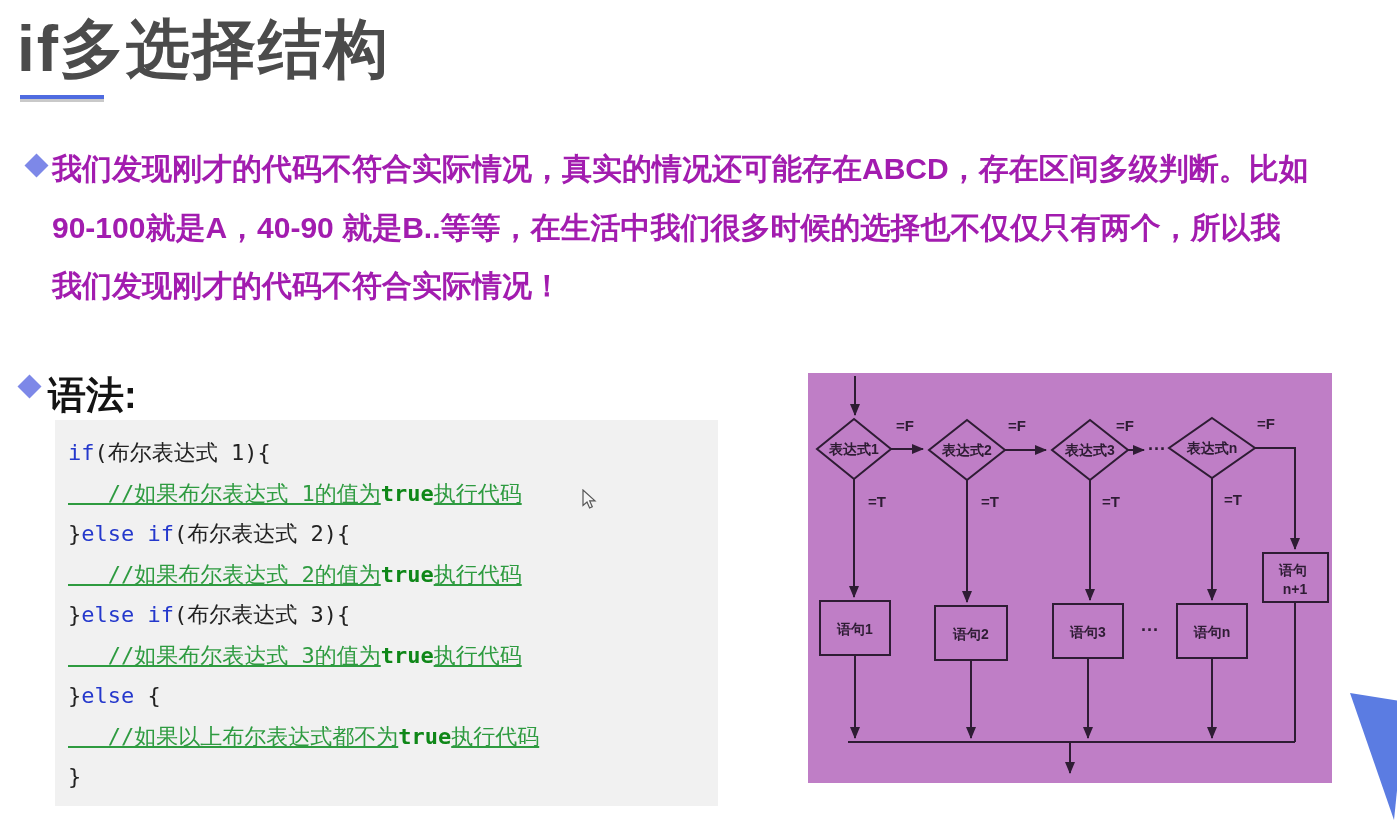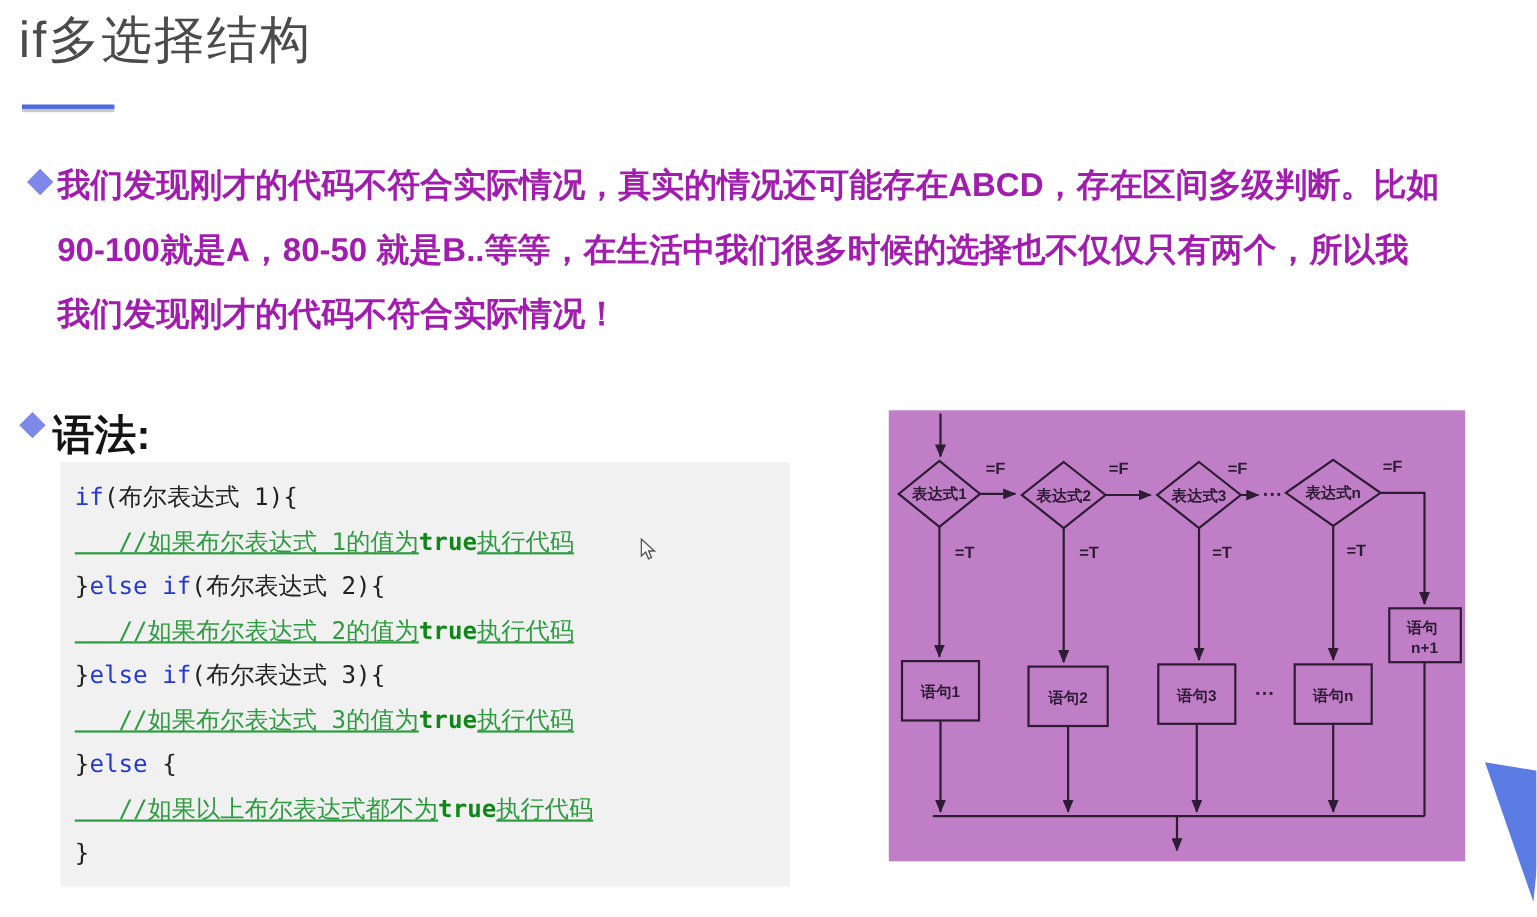--- a/index.html
+++ b/index.html
@@ -1,20 +1,20 @@
 <!DOCTYPE html>
 <html style="--title-color: #4b4b4b; --underline-color: #4f6be0; --bullet-color: #7d88e8; --code-bg: #f1f1f1; --kw-color: #2438cc; --comment-color: #2e9b40; --bool-color: #0f8718; --plain-color: #222222; --flow-bg: #bf7ec6; --flow-line: #2e1c34; --tri-color: #5b7ce2;"><head>
 <meta charset="utf-8">
 <style>
   html,body{margin:0;padding:0;background:#fff;}
   .slide{position:relative;width:1397px;height:834px;background:#fff;overflow:hidden;
          font-family:"Liberation Sans",sans-serif;}
 
   
-  .page-title{position:absolute;left:17px;top:6px;margin:0;font-size:46px;font-weight:normal;
+  .page-title{position:absolute;left:17px;top:6px;margin:0;font-size:64px;font-weight:bold;
               letter-spacing:2px;color:var(--title-color,#4b4b4b);}
   .title-underline{position:absolute;left:20px;top:95px;width:84px;height:4px;
                    background:var(--underline-color,#4f6be0);box-shadow:0 3px 0 #c9c9c9;}
 
   
   .diamond-bullet{position:absolute;width:17px;height:17px;background:var(--bullet-color,#7d88e8);
                   transform:rotate(45deg);}
 
   
   .intro-lines{position:absolute;left:52px;top:140px;white-space:nowrap;}
@@ -56,21 +56,21 @@
 <body>
 
 <div class="slide">
 
   <h1 class="page-title">if多选择结构</h1>
   <div class="title-underline"></div>
 
   <span class="diamond-bullet" style="left:28px;top:157px;"></span>
   <div class="intro-lines">
     <div class="intro-line">我们发现刚才的代码不符合实际情况，真实的情况还可能存在ABCD，存在区间多级判断。比如</div>
-    <div class="intro-line">90-100就是A，80-50 就是B..等等，在生活中我们很多时候的选择也不仅仅只有两个，所以我</div>
+    <div class="intro-line">90-100就是A，40-90 就是B..等等，在生活中我们很多时候的选择也不仅仅只有两个，所以我</div>
     <div class="intro-line">我们发现刚才的代码不符合实际情况！</div>
   </div>
 
   <span class="diamond-bullet" style="left:21px;top:378px;"></span>
   <h2 class="syntax-heading">语法:</h2>
 
   <div class="code-block"><div class="code-line"><span class="tok-k">if</span><span class="tok-p">(布尔表达式 1){</span></div><div class="code-line"><span class="tok-c">   //如果布尔表达式 1的值为</span><span class="tok-t">true</span><span class="tok-c">执行代码</span></div><div class="code-line"><span class="tok-p">}</span><span class="tok-k">else if</span><span class="tok-p">(布尔表达式 2){</span></div><div class="code-line"><span class="tok-c">   //如果布尔表达式 2的值为</span><span class="tok-t">true</span><span class="tok-c">执行代码</span></div><div class="code-line"><span class="tok-p">}</span><span class="tok-k">else if</span><span class="tok-p">(布尔表达式 3){</span></div><div class="code-line"><span class="tok-c">   //如果布尔表达式 3的值为</span><span class="tok-t">true</span><span class="tok-c">执行代码</span></div><div class="code-line"><span class="tok-p">}</span><span class="tok-k">else</span><span class="tok-p"> {</span></div><div class="code-line"><span class="tok-c">   //如果以上布尔表达式都不为</span><span class="tok-t">true</span><span class="tok-c">执行代码</span></div><div class="code-line"><span class="tok-p">}</span></div></div>
 
   <svg class="flowchart" viewBox="0 0 524 410">
     <defs>

